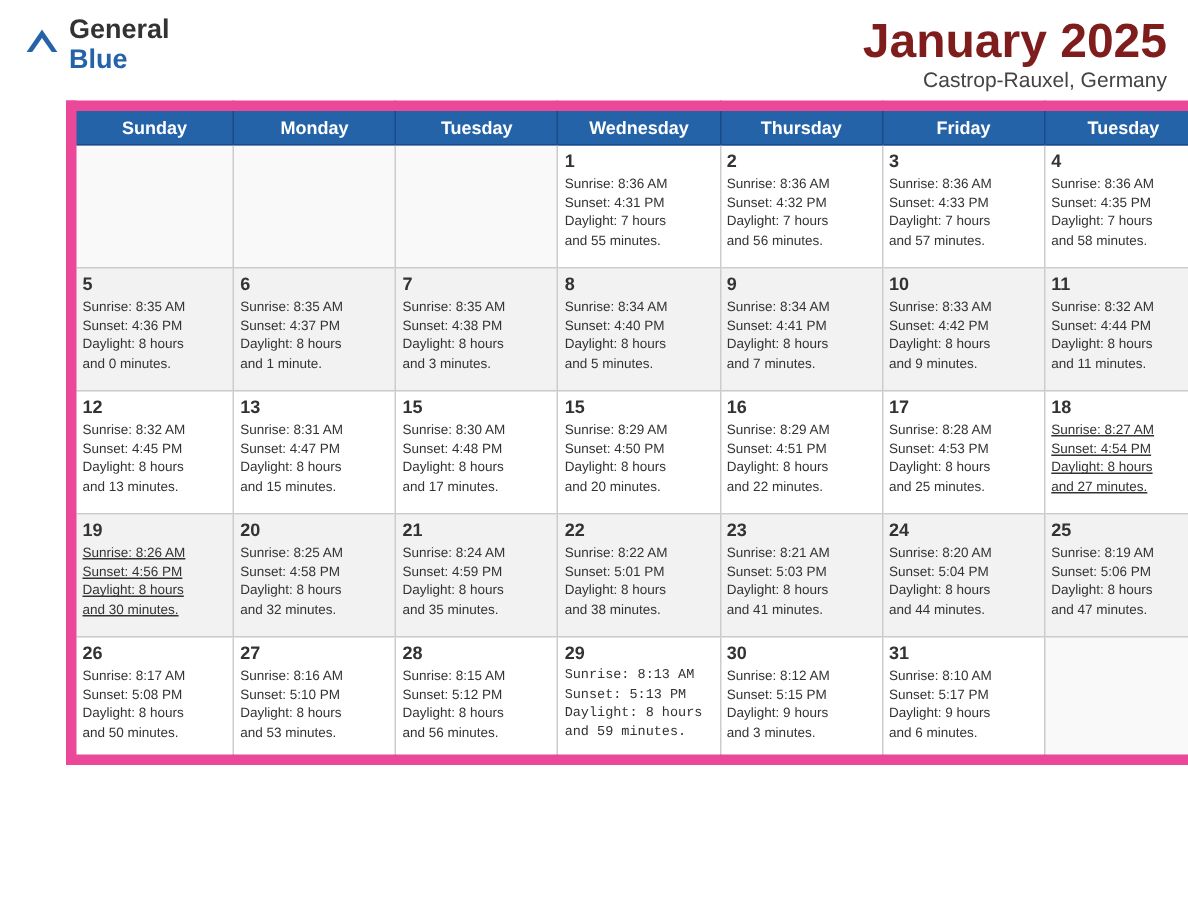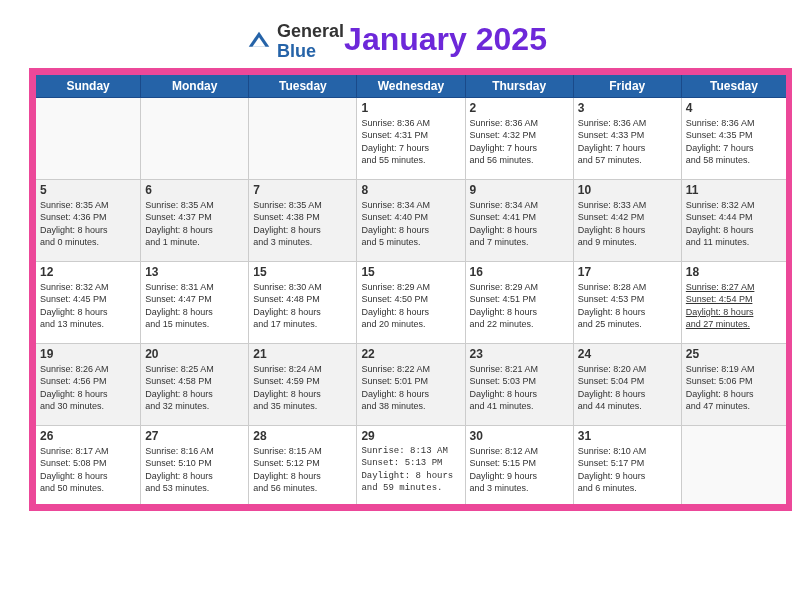--- a/index.html
+++ b/index.html
@@ -6,24 +6,23 @@
     body {
       width: 792px;
       height: 612px;
       font-family: Arial, sans-serif;
       background: #fff;
       overflow: hidden;
     }
     .page {
       width: 792px;
       height: 444px;
-      padding: 22px 14px 10px 14px;
+      padding: 10px 14px 10px 14px;
       display: flex;
       flex-direction: column;
-      align-items: center;
     }
     .header {
       display: flex;
       align-items: flex-start;
       justify-content: space-between;
       margin-bottom: 6px;
     }
     .logo {
       display: flex;
       align-items: center;
@@ -39,21 +38,21 @@
     .logo-icon {
       width: 28px;
       height: 28px;
     }
     .title-block {
       text-align: right;
     }
     .month-year {
       font-size: 32px;
       font-weight: bold;
-      color: #6d28d9;
+      color: #7f1d1d;
       line-height: 1.1;
     }
     .location {
       font-size: 14px;
       color: #444;
     }
     .calendar {
       flex: 1;
       border: 7px solid #ec4899;
       border-collapse: collapse;
@@ -107,20 +106,21 @@
         <polygon points="15,4 26,20 4,20" fill="#2563a8"></polygon>
         <polygon points="15,10 22,20 8,20" fill="#fff"></polygon>
       </svg>
       <div class="logo-text">
         <span class="logo-general">General</span><br>
         <span class="logo-blue">Blue</span>
       </div>
     </div>
     <div class="title-block">
       <div class="month-year">January 2025</div>
+      <div class="location">Castrop-Rauxel, Germany</div>
     </div>
   </div>
 
   <table class="calendar">
     <thead>
       <tr>
       <th>Sunday</th>
           <th>Monday</th>
           <th>Tuesday</th>
           <th>Wednesday</th>
@@ -261,21 +261,21 @@
             <div class="day-num">18</div>
             <div class="day-info" style="white-space: pre-line; text-decoration: underline;">Sunrise: 8:27 AM
 Sunset: 4:54 PM
 Daylight: 8 hours
 and 27 minutes.</div>
           </td>
         </tr>
         <tr class="row-alt">
           <td>
             <div class="day-num">19</div>
-            <div class="day-info" style="white-space: pre-line;">Sunrise: 8:26 AM
+            <div class="day-info" style="white-space: pre-line; text-decoration: underline;">Sunrise: 8:26 AM
 Sunset: 4:56 PM
 Daylight: 8 hours
 and 30 minutes.</div>
           </td>
           <td>
             <div class="day-num">20</div>
             <div class="day-info" style="white-space: pre-line;">Sunrise: 8:25 AM
 Sunset: 4:58 PM
 Daylight: 8 hours
 and 32 minutes.</div>

